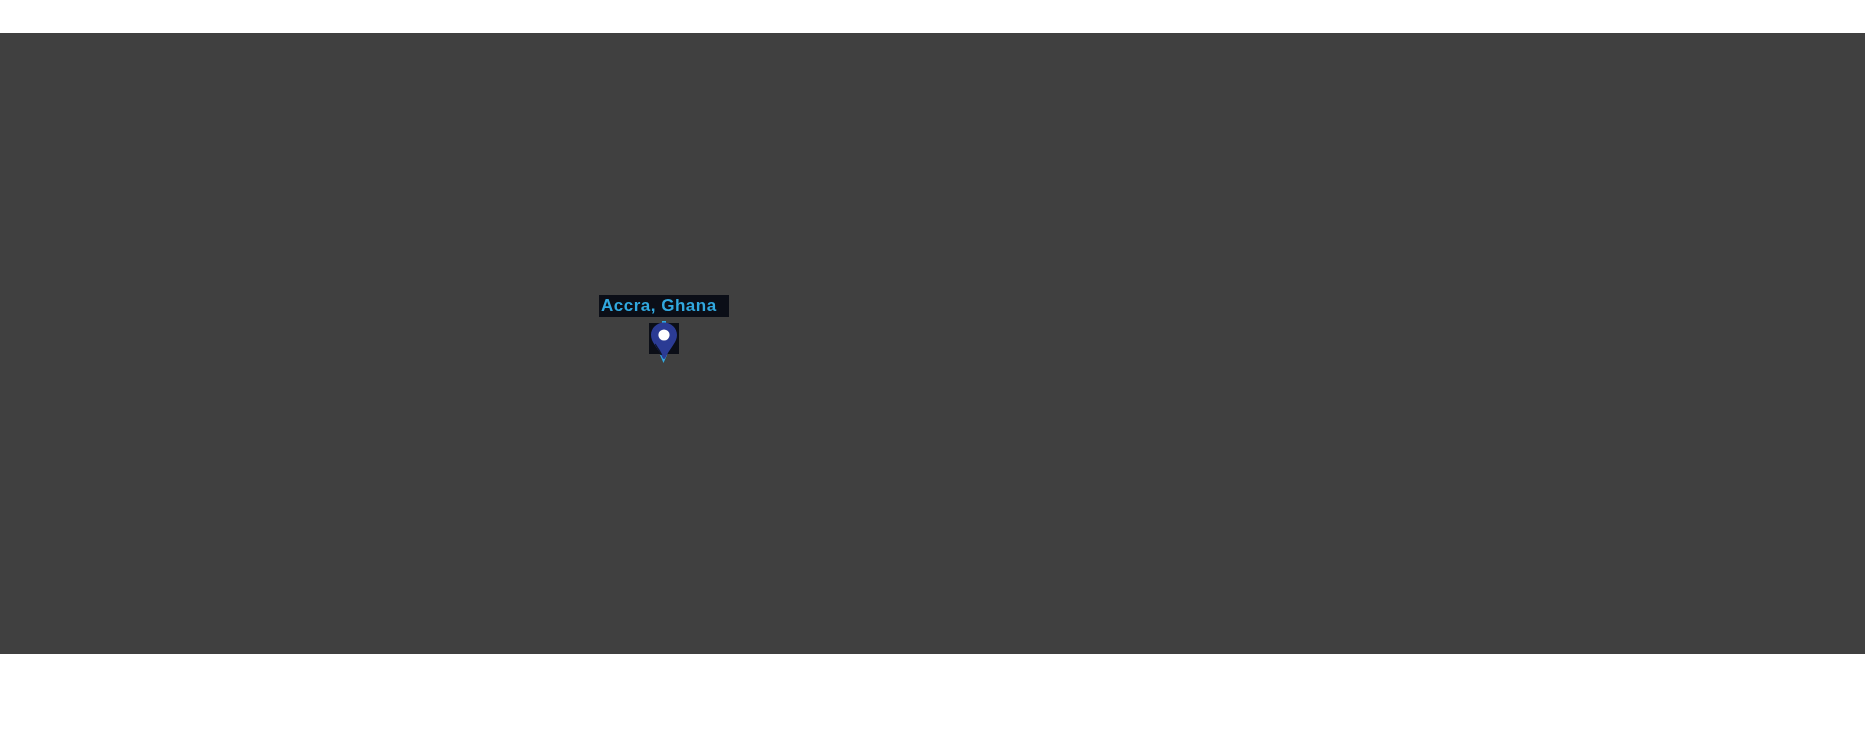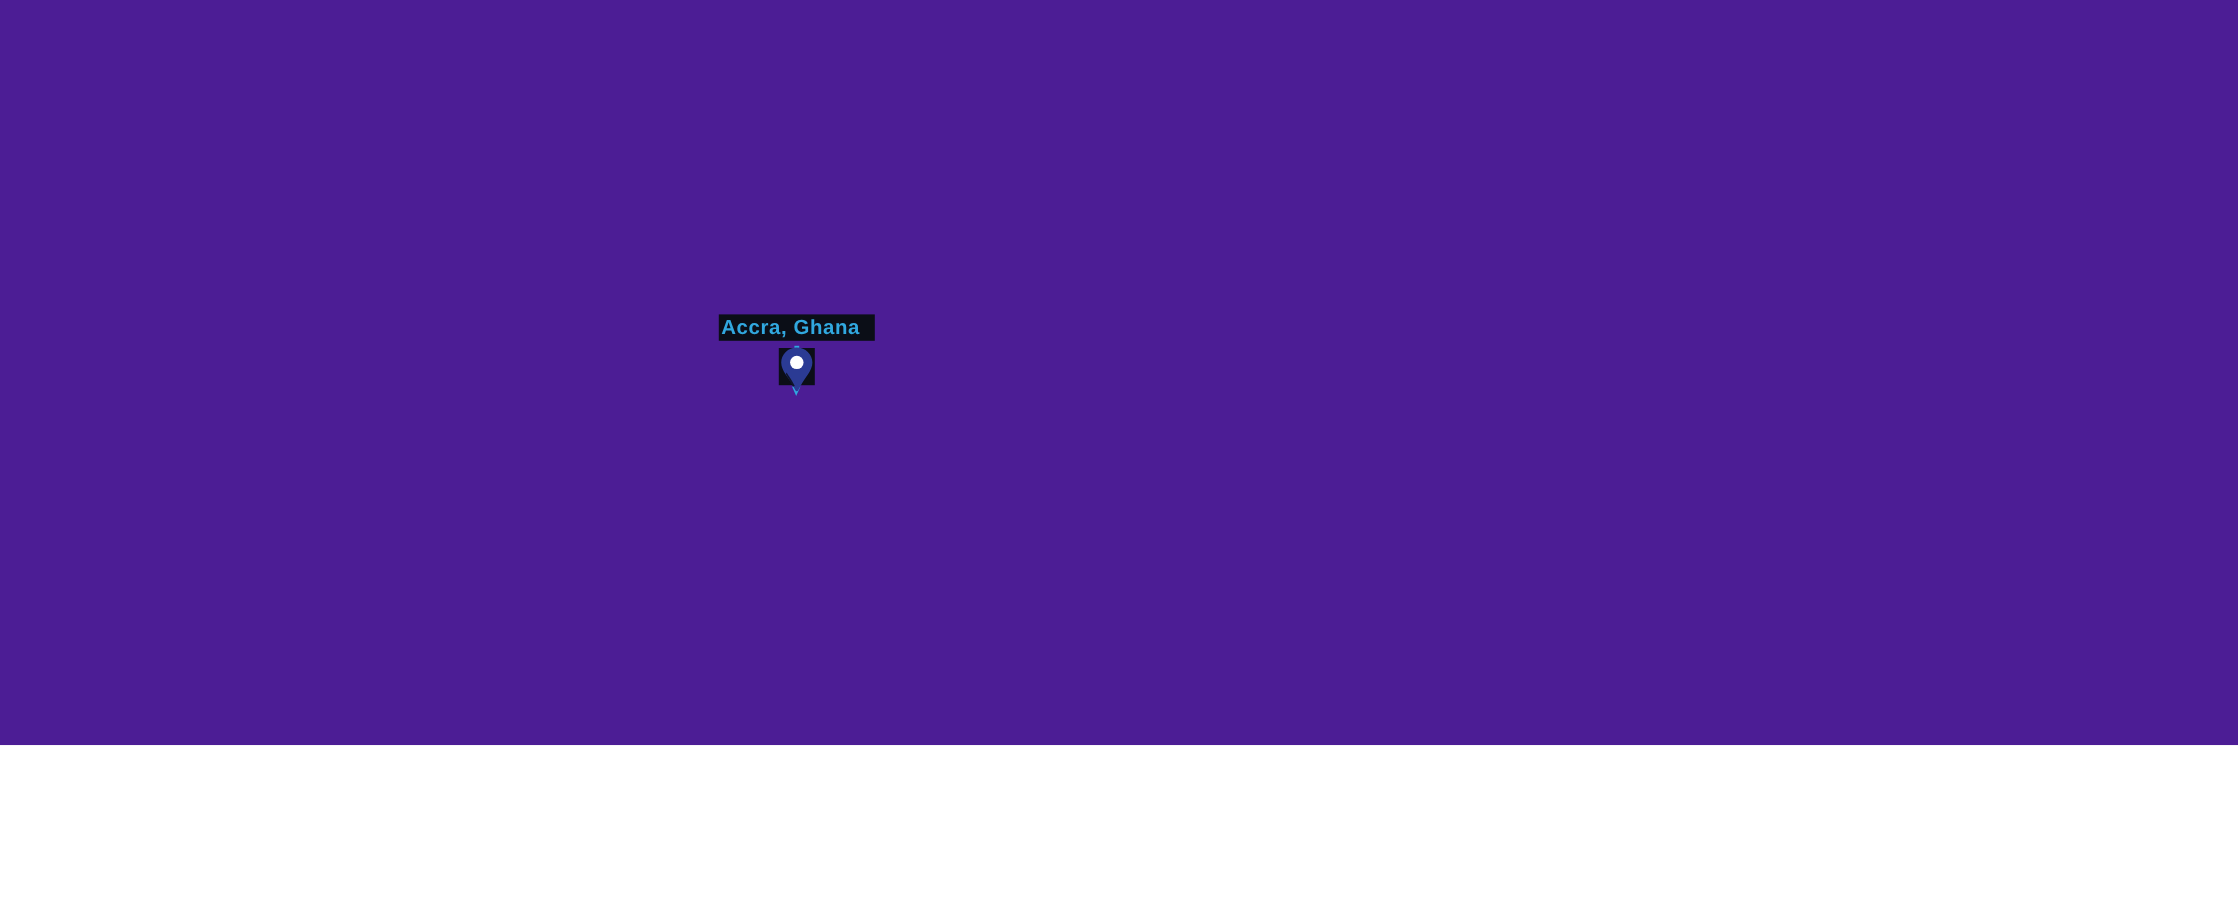--- a/index.html
+++ b/index.html
@@ -5,22 +5,23 @@
   html, body {
     margin: 0;
     padding: 0;
     background: #ffffff;
     font-family: "Liberation Sans", sans-serif;
   }
   .canvas {
     position: relative;
     width: 1865px;
     height: 621px;
-    background: #4c1d95;
+    background: #404040;
     overflow: hidden;
+    margin-top: 33px;
   }
   .label-highlight {
     position: absolute;
     left: 599px;
     top: 262px;
     width: 130px;
     height: 22px;
     background: #0b0e17;
   }
   .location-label {

